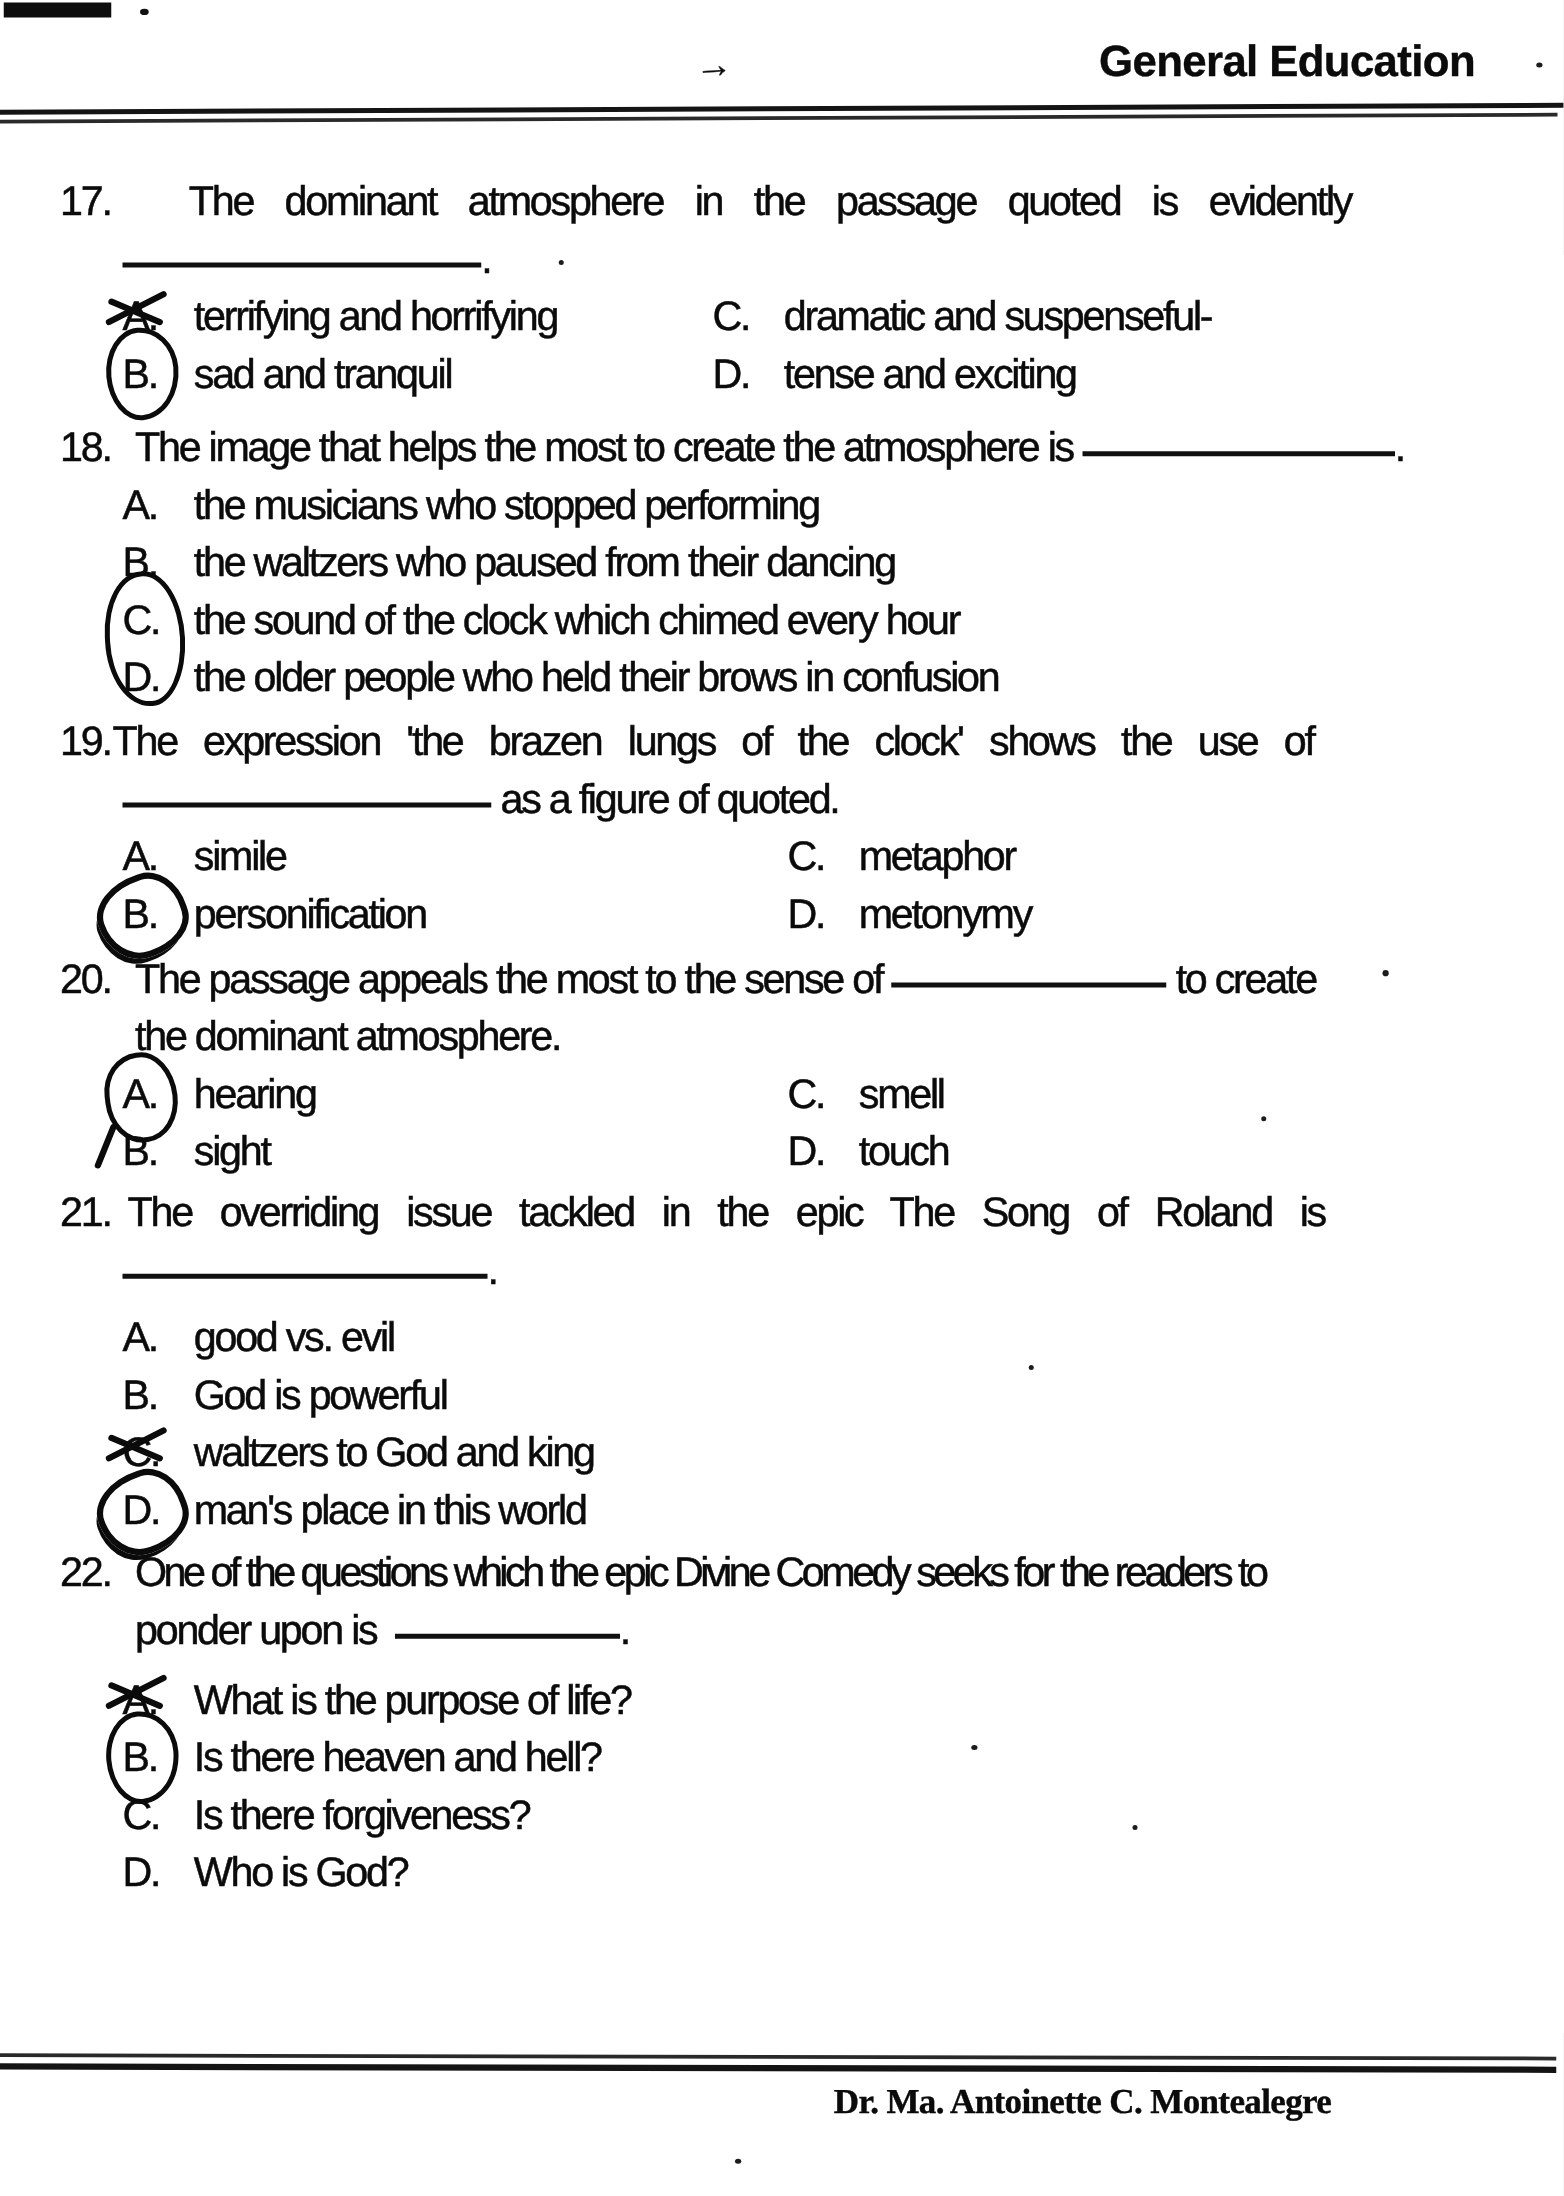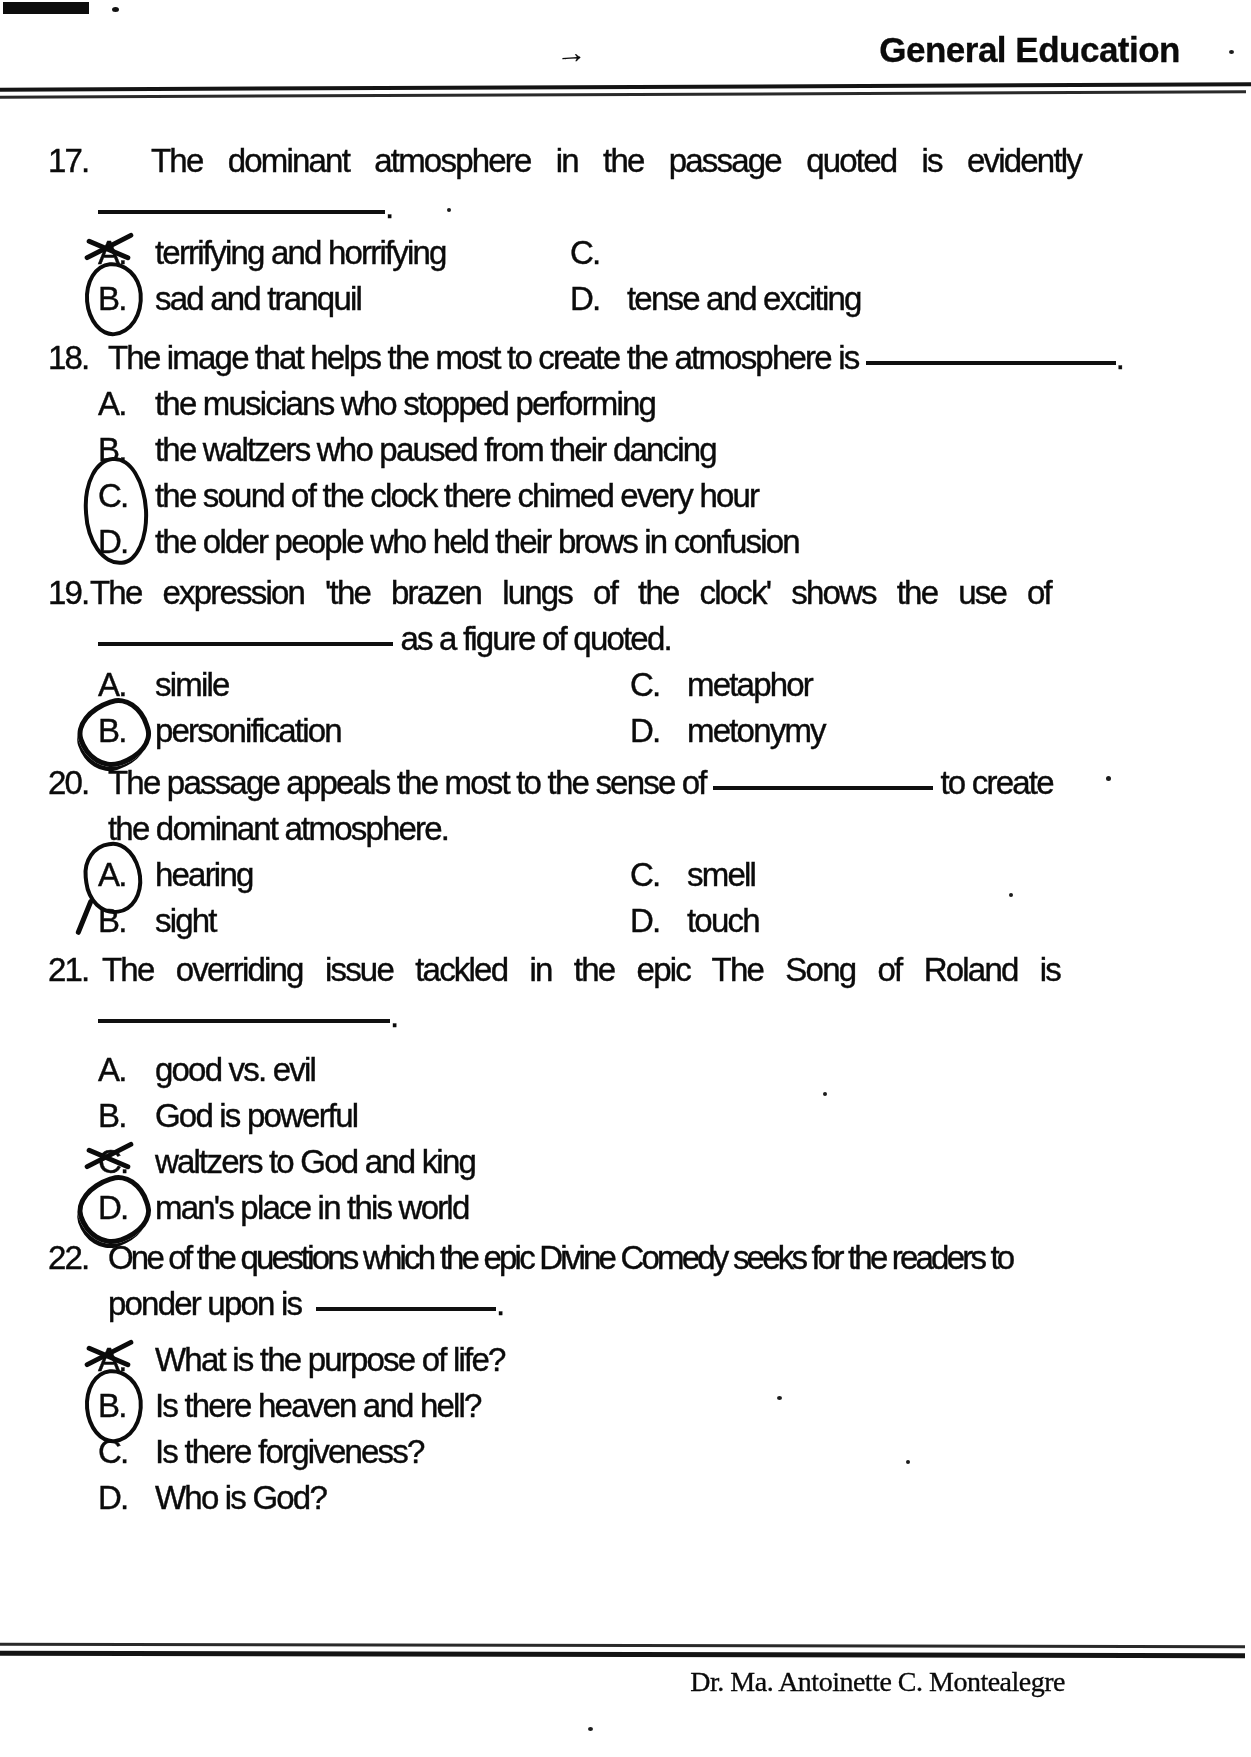--- a/index.html
+++ b/index.html
@@ -20,21 +20,21 @@
   }
   .arrow{position:absolute; left:556px; top:36px; font-size:30px; letter-spacing:0;
     -webkit-text-stroke:0.2px #000; transform:rotate(-4deg);}
   .rule{position:absolute; left:0; background:#141414;}
   .rule-h1{top:85px; width:1251px; height:4px; transform:rotate(-0.25deg);}
   .rule-h2{top:93px; width:1246px; height:3px; background:#2a2a2a; transform:rotate(-0.25deg);}
   .rule-f1{top:1644px; width:1245px; height:3px; background:#2a2a2a; transform:rotate(0.12deg);}
   .rule-f2{top:1652px; width:1245px; height:5px; transform:rotate(0.12deg);}
   .f-author{
     position:absolute; top:1666px; right:186px;
-    font-family:"Liberation Serif", serif; font-weight:normal; font-size:28px;
+    font-family:"Liberation Serif", serif; font-weight:bold; font-size:28px;
     letter-spacing:-0.5px; -webkit-text-stroke:0.3px #000;
   }
   
   .q{position:absolute; left:48px; width:1190px;}
   .qnum{position:absolute; left:0; top:0; height:46px; line-height:46px; white-space:nowrap;}
   .q .line{display:block; height:46px; line-height:46px; margin-left:60px; white-space:nowrap;}
   .q .jl{white-space:normal; text-align:justify; text-align-last:justify;}
   .blank{display:inline-block; border-bottom:4px solid #101010; height:2px; transform:translateY(-4px);}
   .orow{position:relative; height:46px; line-height:46px; margin-left:50px; white-space:nowrap;}
   .opt{display:flex;}
@@ -76,20 +76,21 @@
     <span class="qnum">17.</span>
     <div class="line jl" style="margin-left:103px;width:930px">The dominant atmosphere in the passage quoted is evidently</div>
     <div class="line" style="margin-left:50px"><span class="blank" style="width:287px"></span><span>.</span></div>
     <div class="orow">
       <div class="opt">
         <span class="letter" data-mark="crossed">A.</span>
         <span class="otext">terrifying and horrifying</span>
       </div>
       <div class="opt opt2" style="left:472px">
         <span class="letter">C.</span>
+        <span class="otext">dramatic and suspenseful-</span>
       </div>
     </div>
     <div class="orow">
       <div class="opt">
         <span class="letter" data-mark="circled">B.</span>
         <span class="otext">sad and tranquil</span>
       </div>
       <div class="opt opt2" style="left:472px">
         <span class="letter">D.</span>
         <span class="otext">tense and exciting</span>
@@ -108,21 +109,21 @@
     </div>
     <div class="orow">
       <div class="opt">
         <span class="letter">B.</span>
         <span class="otext">the waltzers who paused from their dancing</span>
       </div>
     </div>
     <div class="orow">
       <div class="opt">
         <span class="letter" data-mark="circled-tall">C.</span>
-        <span class="otext">the sound of the clock there chimed every hour</span>
+        <span class="otext">the sound of the clock which chimed every hour</span>
       </div>
     </div>
     <div class="orow">
       <div class="opt">
         <span class="letter">D.</span>
         <span class="otext">the older people who held their brows in confusion</span>
       </div>
     </div>
   </section>
 

